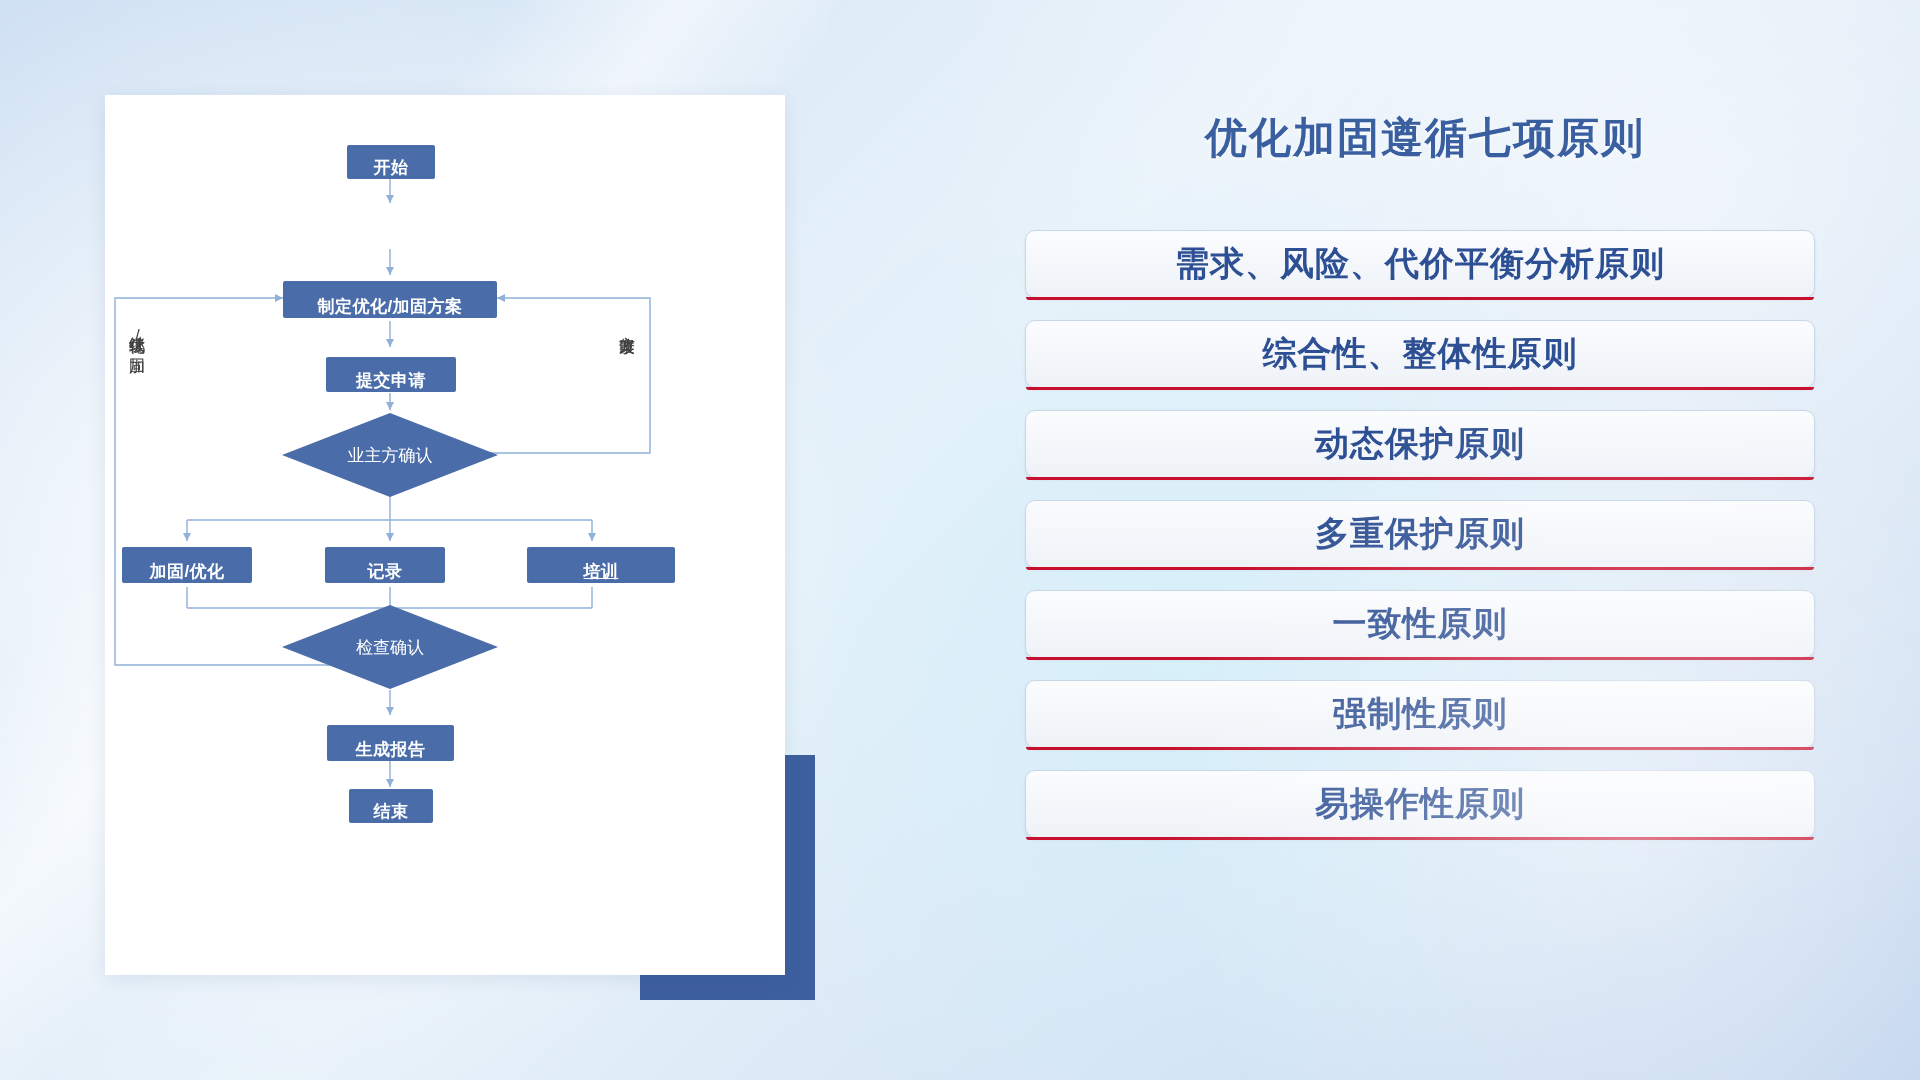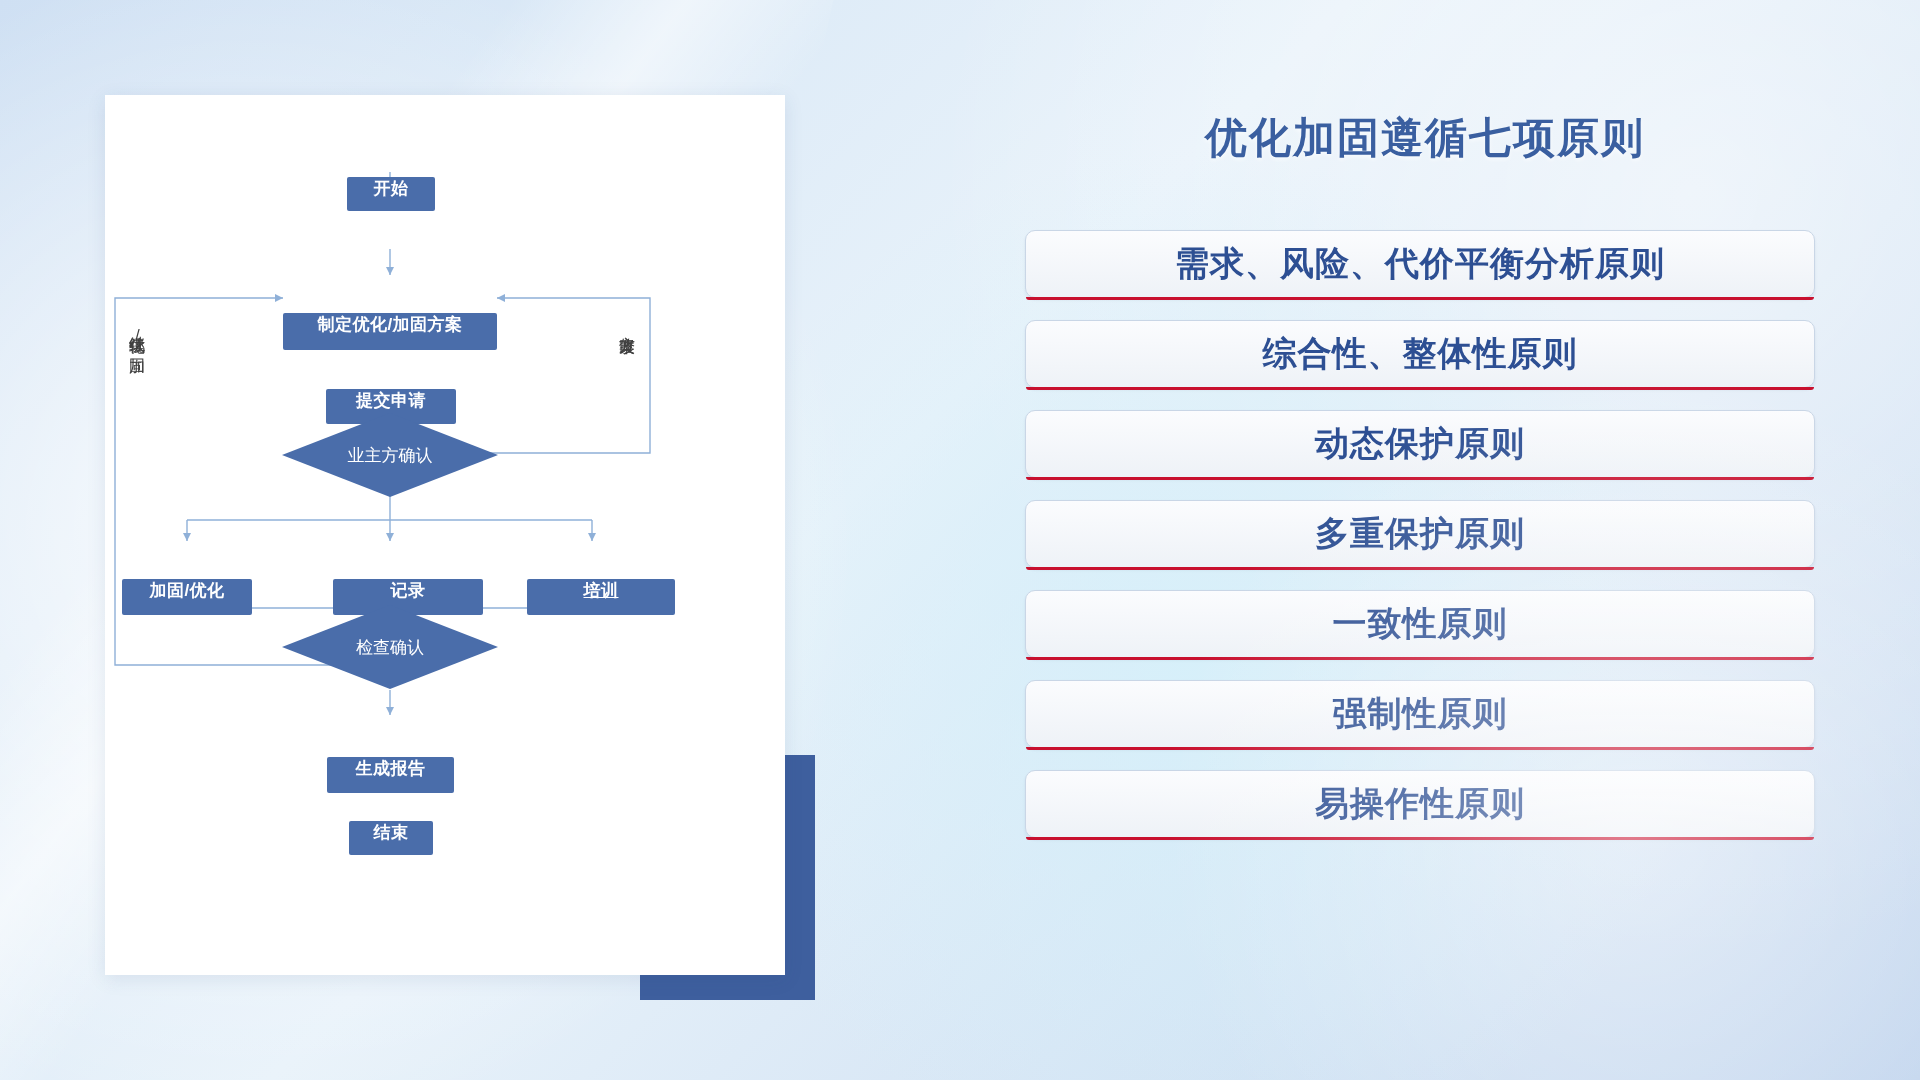--- a/index.html
+++ b/index.html
@@ -60,27 +60,26 @@
   }
   .flow-svg { position: absolute; left: 0; top: 0; }
 
   .node {
     position: absolute;
     background: #4a6daa;
     color: #ffffff;
     font-size: 17px;
     font-weight: bold;
     display: flex;
-    align-items: flex-start;
+    align-items: flex-end;
     justify-content: center;
     text-align: center;
     border-radius: 2px;
     letter-spacing: 0.5px;
     white-space: nowrap;
-    margin-top: 32px;
   }
   .diamond-wrap {
     position: absolute;
     display: flex;
     align-items: center;
     justify-content: center;
   }
   .diamond-shape {
     position: absolute;
     left: 0; top: 0;
@@ -221,21 +220,21 @@
 
     <div class="diamond-wrap" style="left:177px; top:318px; width:216px; height:84px;">
       <div class="diamond-shape"></div>
       <span class="diamond-label">业主方确认</span>
     </div>
 
     <div class="node" style="left:17px; top:452px; width:130px; height:36px;">
       <span>加固/优化</span>
     </div>
 
-    <div class="node" style="left:228px; top:452px; width:150px; height:36px;">
+    <div class="node" style="left:220px; top:452px; width:120px; height:36px;">
       <span>记录</span>
     </div>
 
     <div class="node" style="left:422px; top:452px; width:148px; height:36px;text-decoration:underline;">
       <span>培训</span>
     </div>
 
     <div class="diamond-wrap" style="left:177px; top:510px; width:216px; height:84px;">
       <div class="diamond-shape"></div>
       <span class="diamond-label">检查确认</span>

